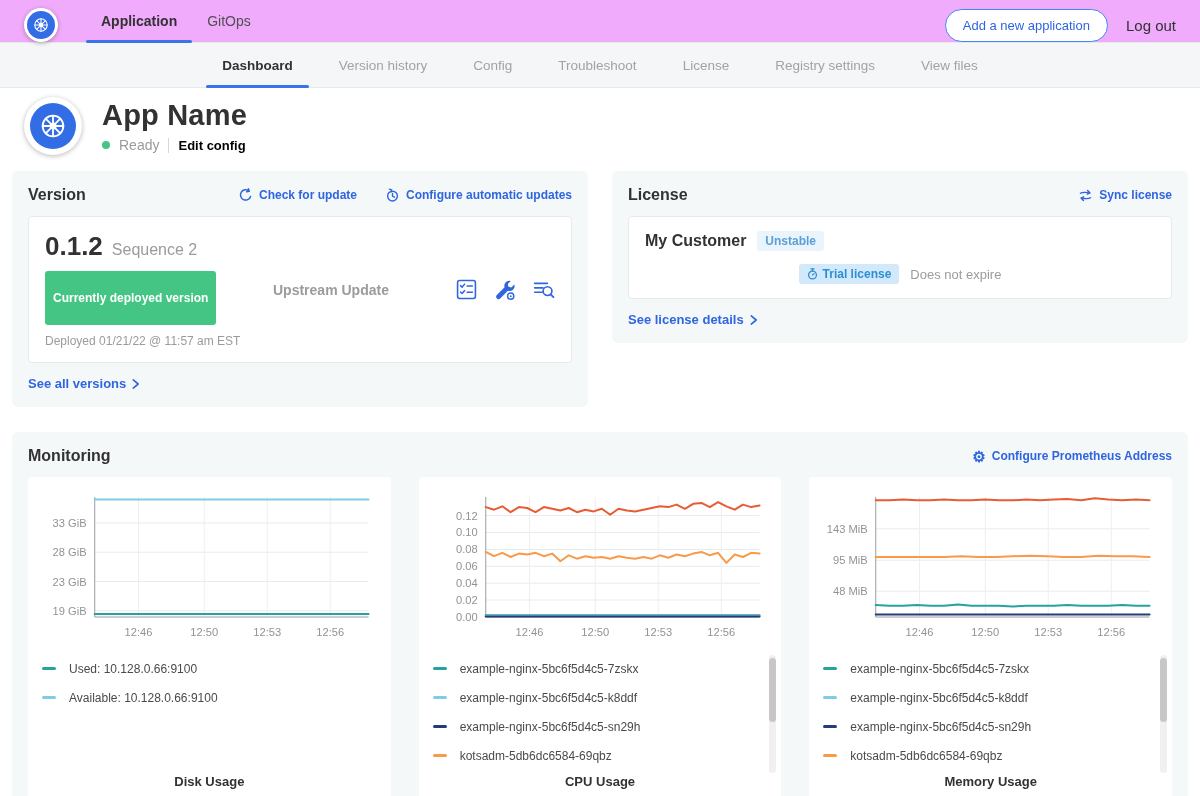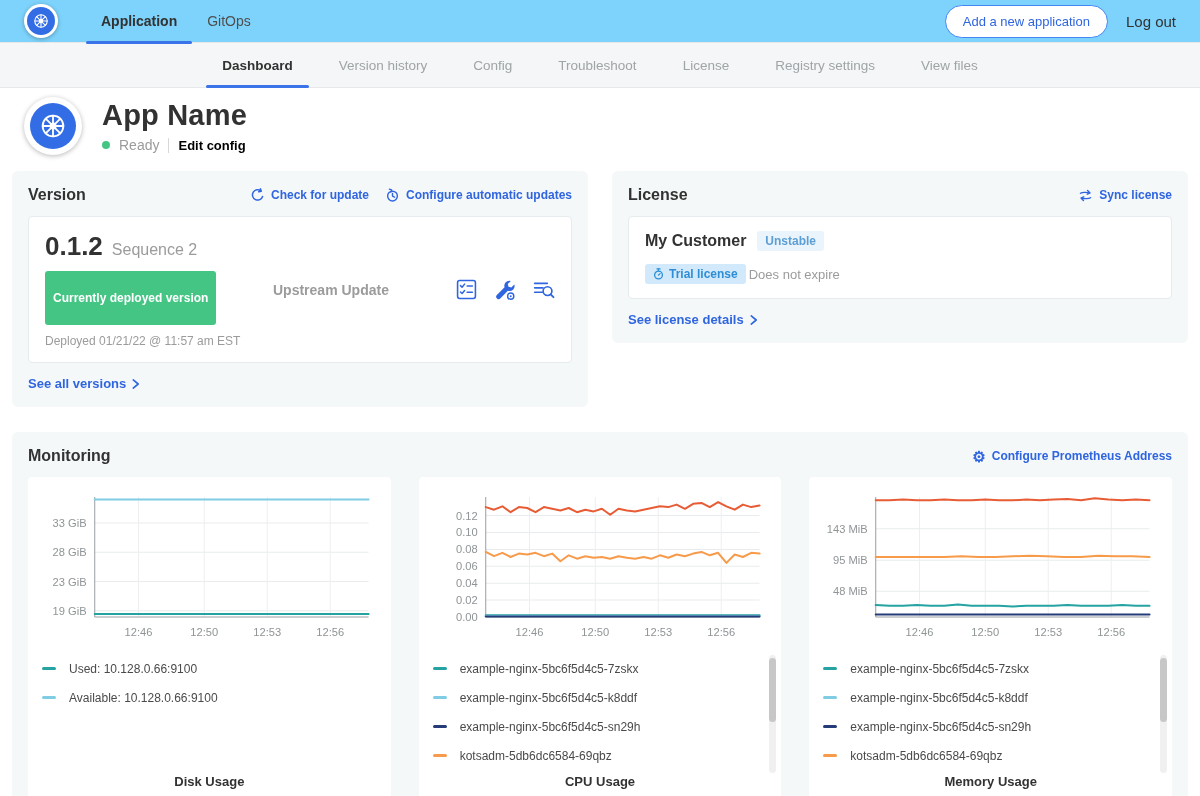--- a/index.html
+++ b/index.html
@@ -2,21 +2,21 @@
 <html><head>
 <meta charset="utf-8">
 <style>
   * { box-sizing: border-box; margin: 0; padding: 0; }
   html,body { width:1200px; height:796px; }
   body {
     font-family: "Liberation Sans", sans-serif;
     background:#fff; color:#323232; overflow:hidden;
   }
   
-  .topnav { height:43px; display:flex; align-items:center; padding:0 24px; border-bottom:1px solid #e8e8e8; background:#7dd3fc; }
+  .topnav { height:43px; display:flex; align-items:flex-end; padding:0 24px; border-bottom:1px solid #e8e8e8; background:#f0abfc; }
   .k8s-badge { width:34px; height:34px; border-radius:50%; background:#fff; box-shadow:0 1px 4px rgba(0,0,0,.3); display:flex; align-items:center; justify-content:center; margin-right:28px; cursor:pointer;}
   .k8s-badge .inner { width:28px; height:28px; border-radius:50%; background:#326de6; display:flex; align-items:center; justify-content:center; }
   .nav-tab { height:43px; display:flex; align-items:center; padding:0 15px; font-size:14px; position:relative; cursor:pointer; }
   .nav-tab.active { font-weight:700; color:#323232; }
   .nav-tab.active::after { content:""; position:absolute; left:0; right:0; bottom:-1px; height:3px; background:#3b74e8; border-radius:2px; }
   .nav-tab.inactive { font-weight:500; color:#4f4f4f; }
   .topnav-right { margin-left:auto; display:flex; align-items:center; gap:18px; }
   .add-btn { background:#fff; border:1px solid #4285f4; color:#3065e0; font-weight:400; font-size:13px; border-radius:17px; padding:8px 17px; font-family:inherit; cursor:pointer; }
   .logout { font-size:15px; color:#323232; cursor:pointer; }
   
@@ -34,37 +34,37 @@
   .status-text { font-size:14px; color:#9b9b9b; }
   .vdiv { width:1px; height:15px; background:#d8d8d8; }
   .link { color:#000000; font-weight:700; cursor:pointer; }
   .edit-config { font-size:13px; }
   
   .content { padding:0 12px; }
   .cards-row { display:flex; gap:24px; align-items:flex-start; }
   .panel { background:#f4f8f9; border-radius:6px; padding:15px 16px; flex:1; min-width:0; }
   .panel-head { display:flex; align-items:center; margin-bottom:12px; }
   .panel-title { font-size:16px; font-weight:700; }
-  .panel-links { margin-left:auto; display:flex; gap:16px; }
+  .panel-links { margin-left:auto; display:flex; gap:28px; }
   .plink { display:flex; align-items:center; gap:6px; color:#3065e0; font-size:12px; font-weight:700; cursor:pointer; }
   .inner-card { background:#fff; border:1px solid #e6ebee; border-radius:4px; padding:14px 16px; }
   .version-inner { display:flex; align-items:center; }
   .vleft { width:228px; flex:none; }
   .vnum-row { display:flex; align-items:baseline; gap:9px; }
   .vnum { font-size:26px; font-weight:800; }
   .vseq { font-size:16px; color:#9b9b9b; }
   .badge-green { display:inline-block; background:#44c584; color:#fff; font-size:12px; font-weight:700; padding:20px 8px; border-radius:3px; margin-top:9px; }
   .vdeployed { font-size:12px; color:#9b9b9b; margin-top:9px; }
   .vmiddle { flex:1; color:#9b9b9b; font-size:14px; font-weight:600; }
   .vicons { display:flex; gap:17px; align-items:center; }
   .see-link { display:inline-flex; align-items:center; gap:5px; color:#3065e0; font-size:13px; font-weight:700; margin-top:13px; cursor:pointer; }
   .lic-row1 { display:flex; align-items:center; gap:11px; }
   .customer-name { font-size:16px; font-weight:700; }
   .badge-channel { background:#e9f4fc; color:#5d9fd4; font-size:12px; font-weight:600; padding:3px 8px; border-radius:3px; }
-  .lic-row2 { display:flex; align-items:center; gap:3px; margin-top:13px; }
+  .lic-row2 { display:flex; align-items:center; gap:11px; margin-top:13px;justify-content:center; }
   .badge-trial { display:flex; align-items:center; gap:5px; background:#d2e9fb; color:#2e8ed5; font-size:12px; font-weight:700; padding:3px 8px; border-radius:3px; }
   .expiry { font-size:13px; color:#9b9b9b; }
   
   .monitoring { margin-top:25px; }
   .graphs-row { display:flex; gap:28px; margin-top:4px; }
   .graph-card { background:#fff; flex:1; border-radius:4px; padding:12px 14px 14px; display:flex; flex-direction:column; height:326px; position:relative; }
   .chart-svg { width:100%; height:152px; display:block; }
   svg text { font-family:"Liberation Sans", sans-serif; }
   .legend { margin-top:13px; }
   .legend-item { display:flex; align-items:center; gap:13px; height:29px; }

